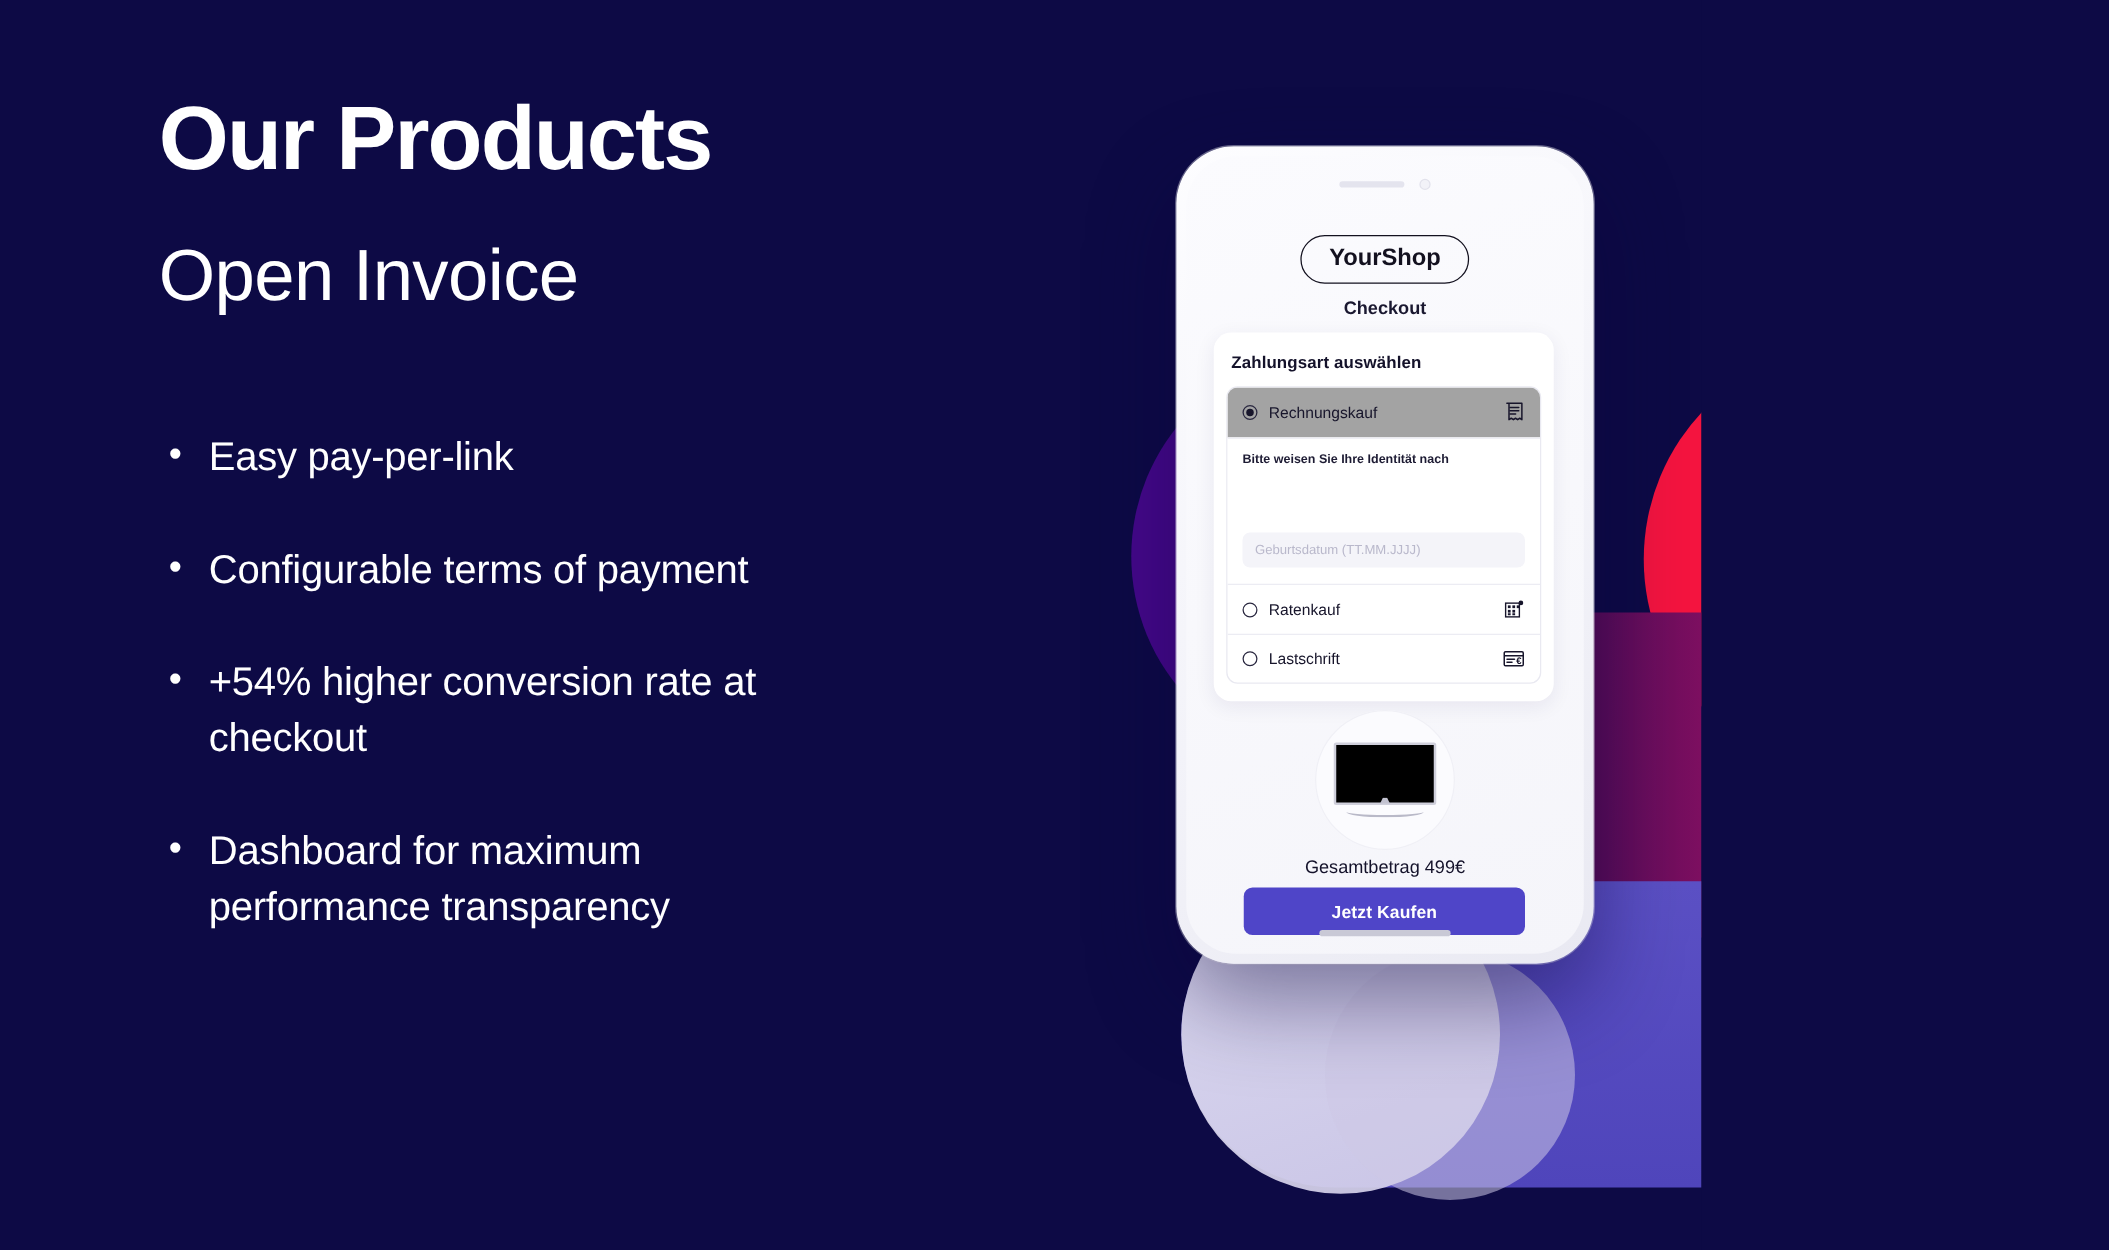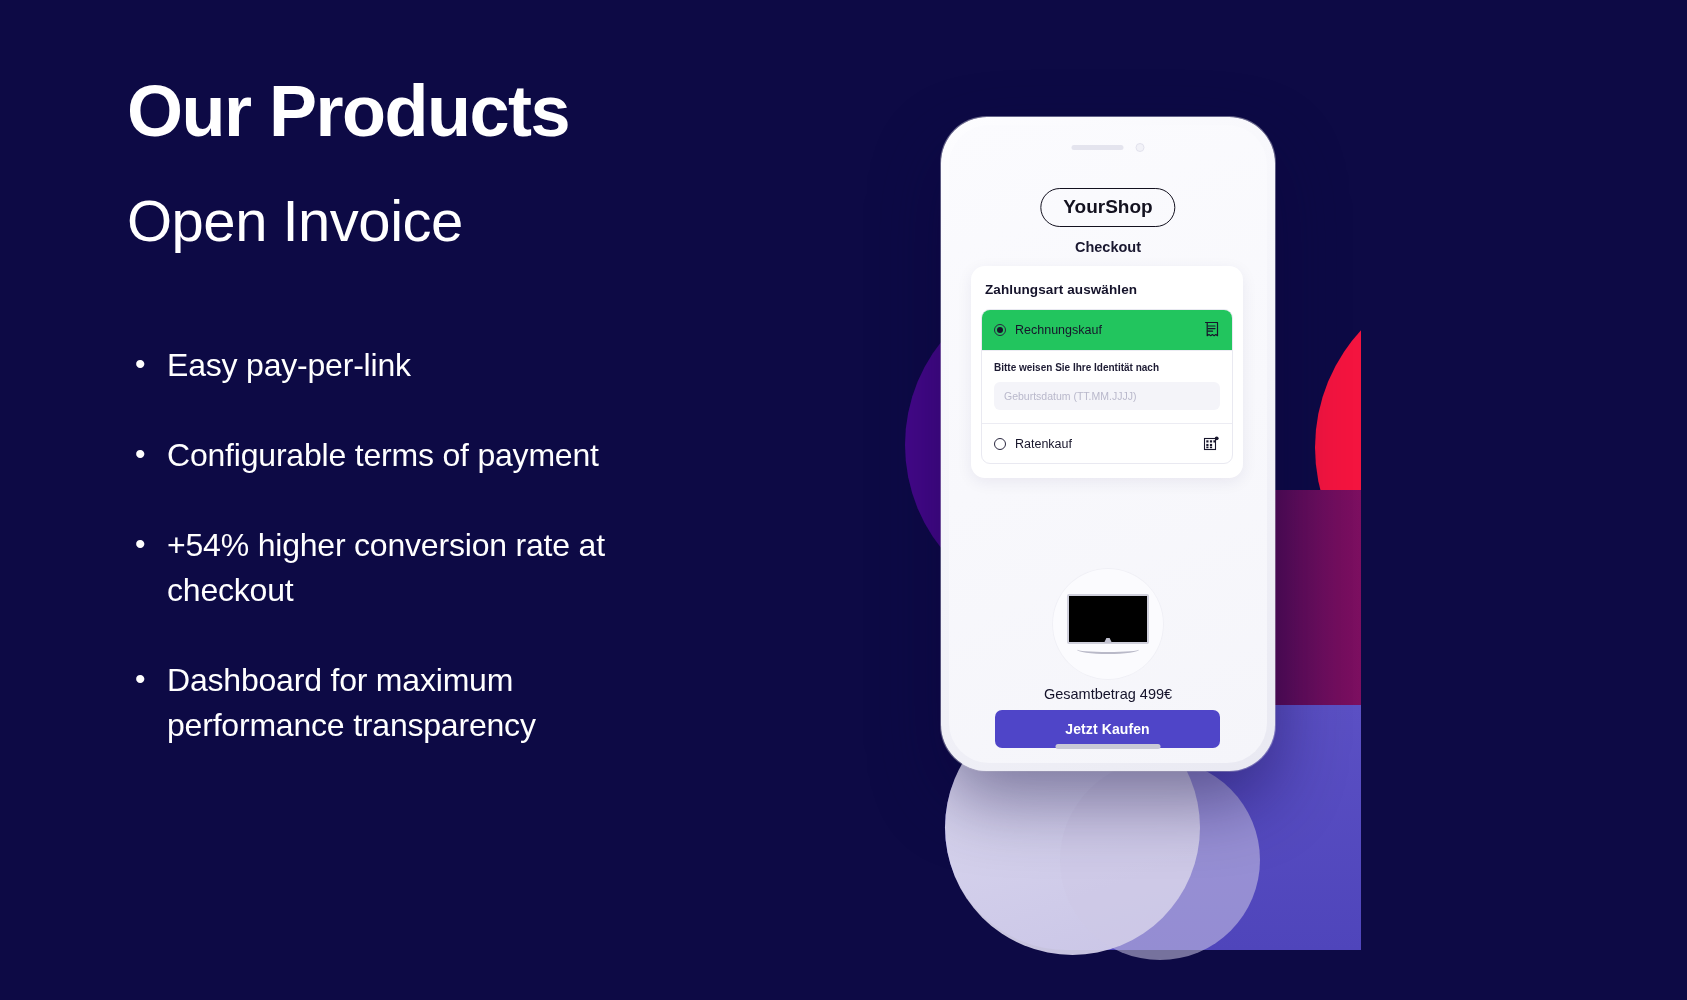--- a/index.html
+++ b/index.html
@@ -200,21 +200,21 @@
     border-radius: 9px;
     overflow: hidden;
     background: #fff;
   }
   .pay-row {
     display: flex;
     align-items: center;
     padding: 11px 12px;
     gap: 9px;
   }
-  .pay-row.selected { background: #22c55e; }
+  .pay-row.selected { background: #a3a3a3; }
   .pay-row + .pay-detail { border-top: 1px solid #ececf3; }
   .pay-row.divided { border-top: 1px solid #ececf3; }
 
   .radio {
     width: 12px; height: 12px;
     border-radius: 50%;
     border: 1.4px solid #2a2840;
     flex: 0 0 12px;
     position: relative;
   }
@@ -243,20 +243,21 @@
   }
   .detail-input {
     width: 100%;
     background: #f4f4f9;
     border: none;
     border-radius: 6px;
     padding: 8px 10px;
     font-size: 10.5px;
     color: #b9b8cb;
     font-family: "Liberation Sans", sans-serif;
+    margin-top: 44px;
   }
   .detail-input::placeholder { color: #b9b8cb; }
 
   .product-circle {
     position: absolute;
     left: 50%; top: 443px;
     transform: translateX(-50%);
     width: 112px; height: 112px;
     border-radius: 50%;
     background: #fbfbfe;
@@ -402,20 +403,33 @@
                 <rect x="3.3" y="8.9" width="2.2" height="2.2" fill="#17152b"></rect>
                 <rect x="6.9" y="8.9" width="2.2" height="2.2" fill="#17152b"></rect>
                 <rect x="3.3" y="11.6" width="2.2" height="1.6" fill="#17152b"></rect>
                 <rect x="6.9" y="11.6" width="2.2" height="1.6" fill="#17152b"></rect>
                 <rect x="10.4" y="5.3" width="2.2" height="2.2" fill="#17152b"></rect>
                 <circle cx="13.7" cy="3.3" r="1.9" fill="#17152b"></circle>
               </svg>
             </span>
           </div>
 
+          <div class="pay-row divided">
+            <span class="radio"></span>
+            <span class="pay-label">Lastschrift</span>
+            <span class="pay-icon">
+              <svg width="18" height="16" viewBox="0 0 18 16" fill="none">
+                <rect x="1.4" y="2.4" width="15.2" height="11.2" rx="1" stroke="#17152b" stroke-width="1.2"></rect>
+                <line x1="1.4" y1="5.6" x2="16.6" y2="5.6" stroke="#17152b" stroke-width="1.2"></line>
+                <line x1="3.6" y1="8.4" x2="9.6" y2="8.4" stroke="#17152b" stroke-width="1.2" stroke-linecap="round"></line>
+                <line x1="3.6" y1="10.8" x2="7.6" y2="10.8" stroke="#17152b" stroke-width="1.2" stroke-linecap="round"></line>
+                <text x="11.1" y="12.1" font-family="Liberation Sans, sans-serif" font-size="7.6" font-weight="700" fill="#17152b">€</text>
+              </svg>
+            </span>
+          </div>
 
         </div>
       </div>
 
       <div class="product-circle">
         <div class="tv">
           <div class="tv-screen"></div>
           <div class="tv-neck"></div>
           <div class="tv-stand"></div>
         </div>

